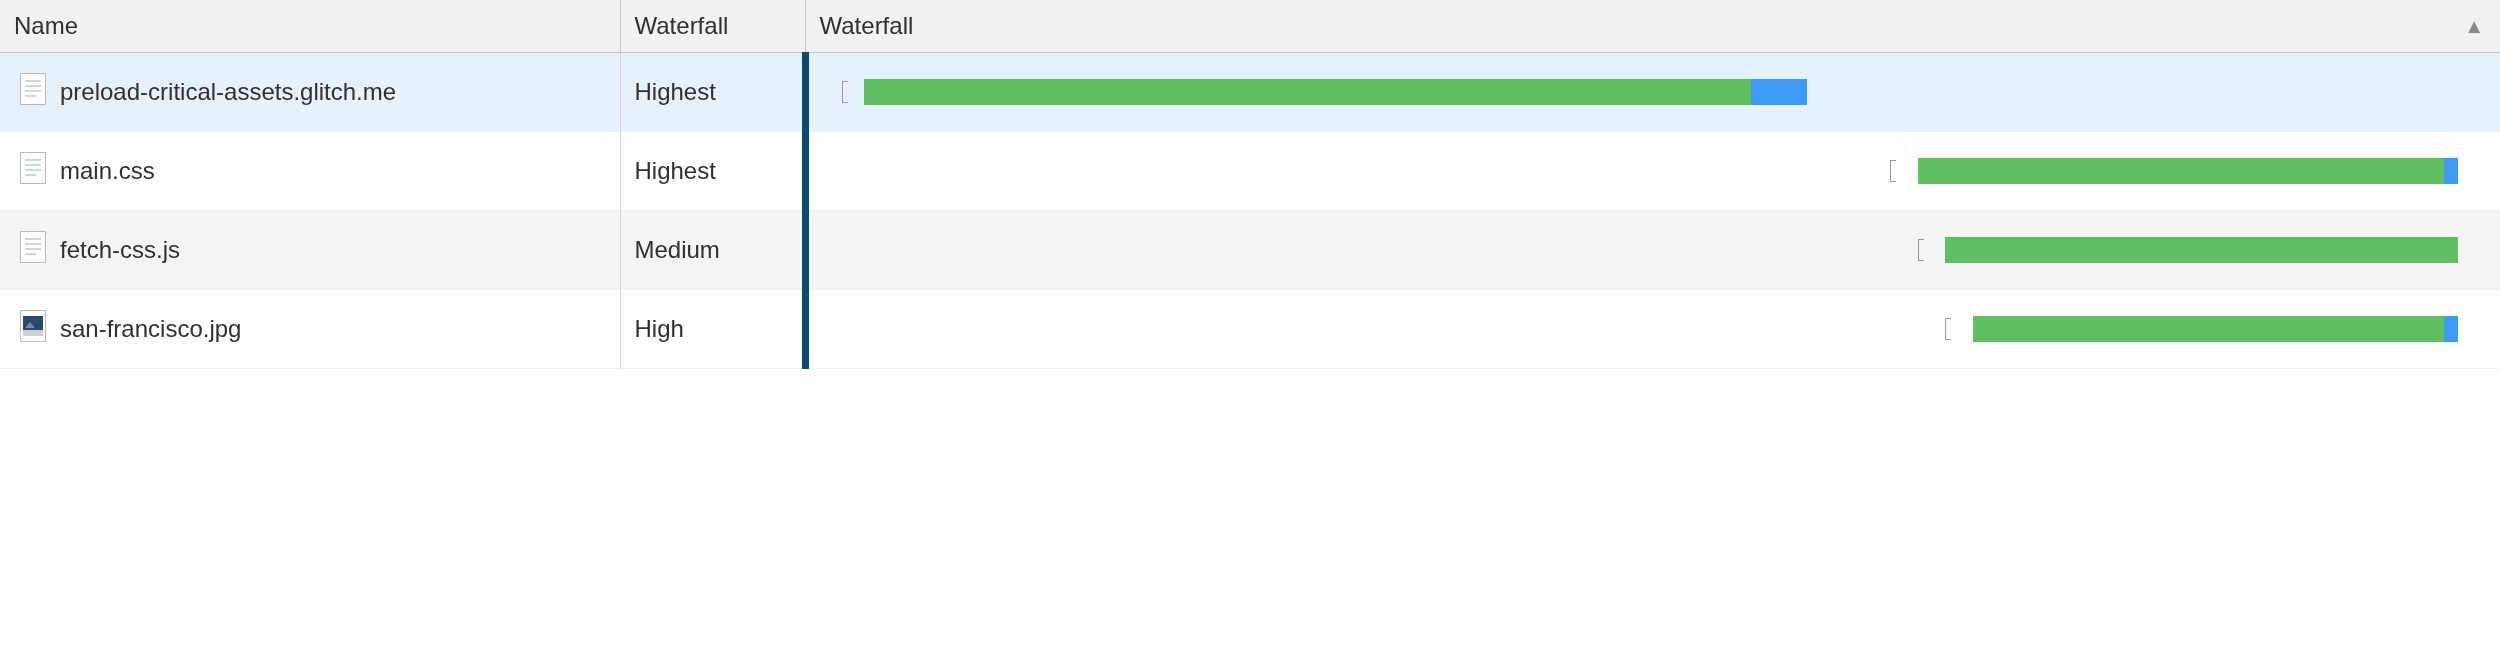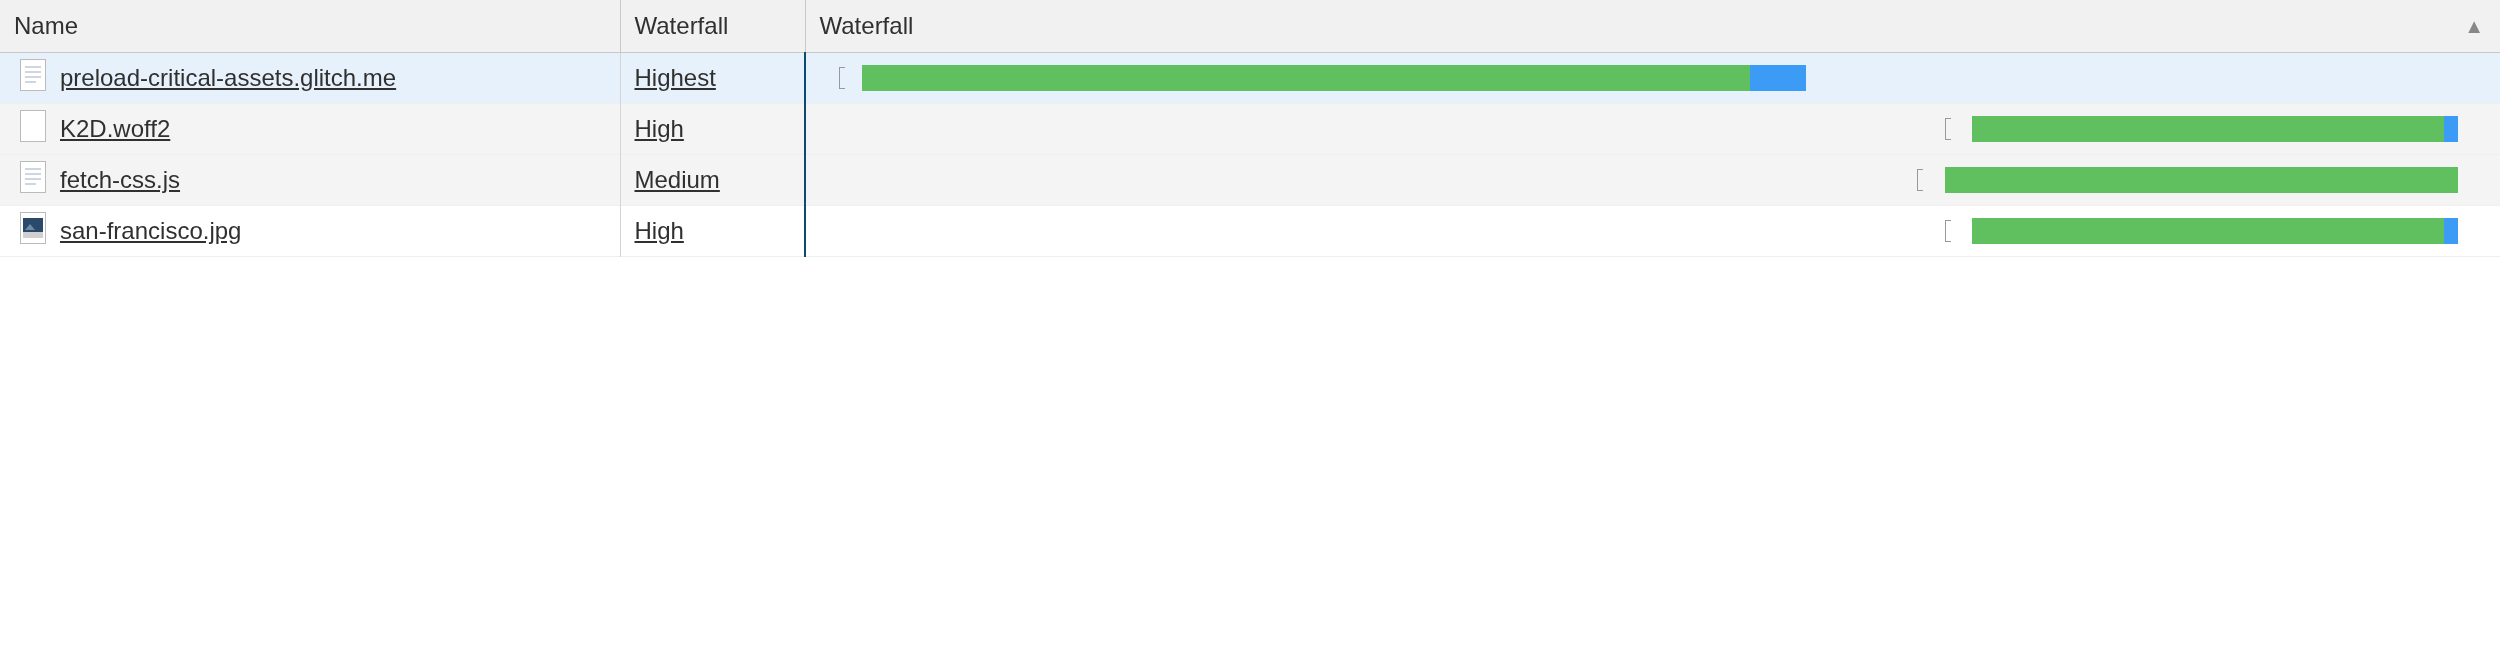--- a/index.html
+++ b/index.html
@@ -37,29 +37,28 @@
       font-size: 20px;
       color: #888;
     }
     .data-row {
       height: 50px;
       border-bottom: 1px solid #efefef;
     }
     .data-row.selected { background: #e7f1fb; }
     .data-row.stripe { background: #f4f4f4; }
     .cell {
-      padding: 6px 14px;
+      padding: 20px 14px;
       vertical-align: middle;
-      text-decoration: underline;
     }
     .cell-name {
       border-right: 1px solid #d5d5d5;
     }
     .cell-priority {
-      border-right: 2px solid #0c4a6e;
+      border-right: 7px solid #0c4a6e;
     }
     .name-wrap {
       display: flex;
       align-items: center;
       gap: 14px;
       padding-left: 6px;
     }
     .file-icon {
       width: 26px;
       height: 32px;
@@ -126,48 +125,52 @@
         </td>
         <td class="cell cell-priority"><span>Highest</span></td>
         <td class="cell">
           <div class="waterfall-track">
             <div class="tick" style="left: 1.16667%;"></div>
             <div class="bar" style="left: 2.5%; width: 53.3333%;"></div>
             <div class="bar-tail" style="left: 55.8333%; width: 3.33333%;"></div>
           </div>
         </td>
       </tr>
-      <tr class="data-row stripe">
-        <td class="cell cell-name">
-          <div class="name-wrap">
-            <span><svg class="file-icon" viewBox="0 0 26 32">
-                <rect x="0.5" y="0.5" width="25" height="31" fill="#fff" stroke="#bbb"></rect>
-              </svg></span>
-            <span>K2D.woff2</span>
-          </div>
-        </td>
-        <td class="cell cell-priority"><span>High</span></td>
-        <td class="cell">
-          <div class="waterfall-track">
-            <div class="tick" style="left: 67.5%;"></div>
-            <div class="bar" style="left: 69.1667%; width: 28.3333%;"></div>
-            <div class="bar-tail" style="left: 97.5%; width: 0.833333%;"></div>
-          </div>
-        </td>
-      </tr>
-      <tr class="data-row stripe">
+      <tr class="data-row ">
         <td class="cell cell-name">
           <div class="name-wrap">
             <span><svg class="file-icon" viewBox="0 0 26 32">
                 <rect x="0.5" y="0.5" width="25" height="31" fill="#fff" stroke="#bbb"></rect>
                 <line x1="5" y1="8" x2="21" y2="8" stroke="#cfd6df" stroke-width="2"></line>
                 <line x1="5" y1="13" x2="21" y2="13" stroke="#cfd6df" stroke-width="2"></line>
                 <line x1="5" y1="18" x2="21" y2="18" stroke="#cfd6df" stroke-width="2"></line>
                 <line x1="5" y1="23" x2="16" y2="23" stroke="#cfd6df" stroke-width="2"></line>
               </svg></span>
+            <span>main.css</span>
+          </div>
+        </td>
+        <td class="cell cell-priority"><span>Highest</span></td>
+        <td class="cell">
+          <div class="waterfall-track">
+            <div class="tick" style="left: 64.1667%;"></div>
+            <div class="bar" style="left: 65.8333%; width: 31.6667%;"></div>
+            <div class="bar-tail" style="left: 97.5%; width: 0.833333%;"></div>
+          </div>
+        </td>
+      </tr>
+      <tr class="data-row stripe">
+        <td class="cell cell-name">
+          <div class="name-wrap">
+            <span><svg class="file-icon" viewBox="0 0 26 32">
+                <rect x="0.5" y="0.5" width="25" height="31" fill="#fff" stroke="#bbb"></rect>
+                <line x1="5" y1="8" x2="21" y2="8" stroke="#cfd6df" stroke-width="2"></line>
+                <line x1="5" y1="13" x2="21" y2="13" stroke="#cfd6df" stroke-width="2"></line>
+                <line x1="5" y1="18" x2="21" y2="18" stroke="#cfd6df" stroke-width="2"></line>
+                <line x1="5" y1="23" x2="16" y2="23" stroke="#cfd6df" stroke-width="2"></line>
+              </svg></span>
             <span>fetch-css.js</span>
           </div>
         </td>
         <td class="cell cell-priority"><span>Medium</span></td>
         <td class="cell">
           <div class="waterfall-track">
             <div class="tick" style="left: 65.8333%;"></div>
             <div class="bar" style="left: 67.5%; width: 30.8333%;"></div>
             <div class="bar-tail" style="left: 98.3333%; width: 0%;"></div>
           </div>

